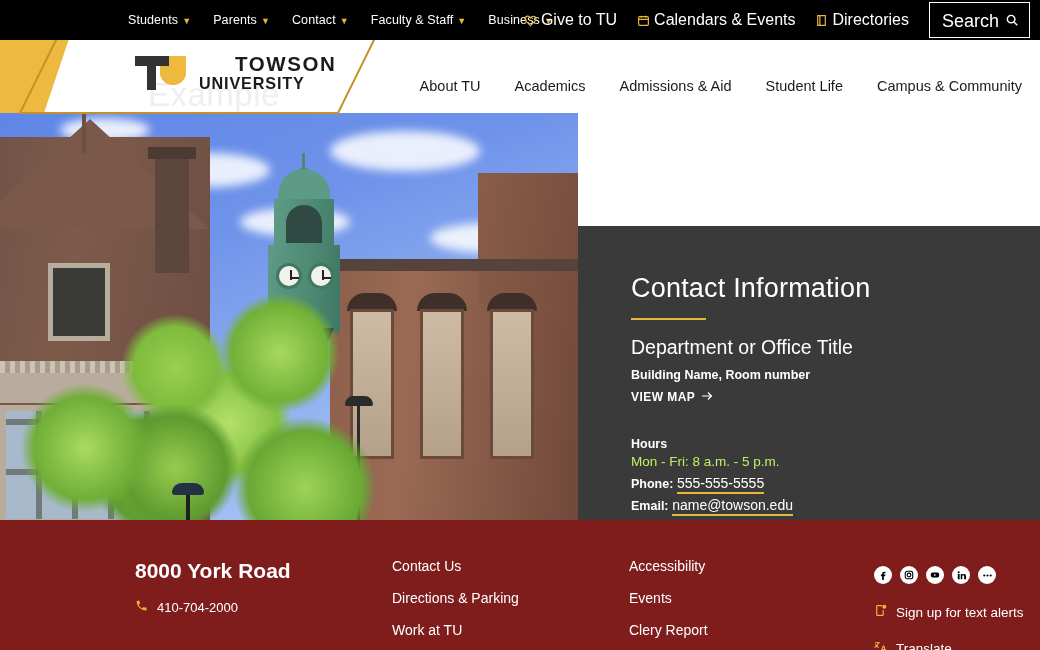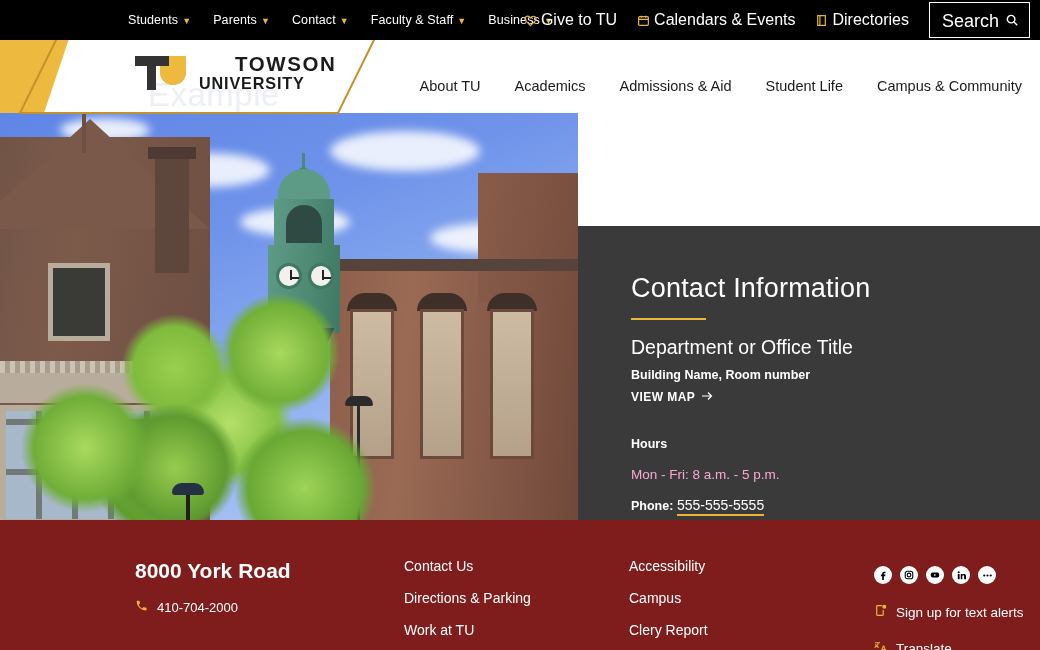--- a/index.html
+++ b/index.html
@@ -150,34 +150,34 @@
     position: absolute; left: 578px; top: 113px; width: 462px; height: 407px;
     background: #3a3a3a; z-index: 3;
   }
   .c-inner { position: absolute; left: 53px; top: 47px; right: 24px; }
   .c-title { color: #fff; font-size: 27px; font-weight: 400; letter-spacing: .2px; }
   .c-rule { width: 75px; height: 2px; background: #e8b73a; margin: 14px 0 16px; }
   .c-dept { color: #fff; font-size: 19.5px; font-weight: 400; margin-bottom: 9px; }
   .c-bldg { color: #fff; font-size: 12.5px; font-weight: bold; margin-bottom: 5px; }
   .c-viewmap { color: #fff; font-size: 12px; font-weight: bold; letter-spacing: .45px; display: inline-flex; gap: 6px; }
   .c-hours-lbl { color: #fff; font-size: 12.5px; font-weight: bold; margin-top: 32px; }
-  .c-hours-val { color: #f9a8d4; font-size: 13.5px; margin-top: 16px; }
-  .c-row { margin-top: 15px; font-size: 13px; color: #fff; }
+  .c-hours-val { color: #bef264; font-size: 13.5px; margin-top: 3px; }
+  .c-row { margin-top: 6px; font-size: 13px; color: #fff; }
   .c-row .lbl { font-weight: bold; font-size: 12.5px; }
   .c-row .lnk { color: #fff; font-size: 14px; border-bottom: 2px solid #e8b73a; padding-bottom: 1px; }
   .socials { display: flex; gap: 10px; margin-top: 28px; }
   .soc { width: 19px; height: 19px; border-radius: 50%; background: #fff; display: flex; align-items: center; justify-content: center; }
 
   
   .footer { position: absolute; left: 0; top: 520px; width: 1040px; height: 130px; background: #7f1d1d; z-index: 3; }
   .f-addr { position: absolute; left: 135px; top: 37px; }
   .f-addr .ln { color: #fff; font-size: 21px; font-weight: bold; line-height: 1.3; }
   .f-phone { display: flex; align-items: center; gap: 9px; margin-top: 15px; color: #fff; font-size: 13px; }
   .f-col { position: absolute; top: 38px; display: flex; flex-direction: column; gap: 16px; }
-  .f-col-1 { left: 404px; } .f-col-2 { left: 629px; }
+  .f-col-1 { left: 392px; } .f-col-2 { left: 629px; }
   .f-col a { color: #fff; font-size: 14px; }
   .f-right { position: absolute; left: 874px; top: 46px; }
   .f-socials { display: flex; gap: 8px; }
   .f-soc { width: 18px; height: 18px; border-radius: 50%; background: #fff; display: flex; align-items: center; justify-content: center; }
   .f-action { display: flex; align-items: center; gap: 9px; margin-top: 20px; color: #fff; font-size: 13.5px; white-space: nowrap; }
   a { text-decoration: none; }
 </style>
 </head>
 <body>
 
@@ -406,21 +406,21 @@
     </div>
 
     <div class="f-col f-col-1">
       <a href="#">Contact Us</a>
       <a href="#">Directions &amp; Parking</a>
       <a href="#">Work at TU</a>
     </div>
 
     <div class="f-col f-col-2">
       <a href="#">Accessibility</a>
-      <a href="#">Campus</a>
+      <a href="#">Events</a>
       <a href="#">Clery Report</a>
     </div>
 
     <div class="f-right">
       <div class="f-socials">
         <a class="f-soc" href="#">
           <svg width="10" height="10" viewBox="0 0 24 24" fill="#000">
               <path d="M15 8h3V4h-3c-2.8 0-5 2.2-5 5v2H7v4h3v9h4v-9h3l1-4h-4V9c0-.6.4-1 1-1z"></path>
             </svg>
         </a>

